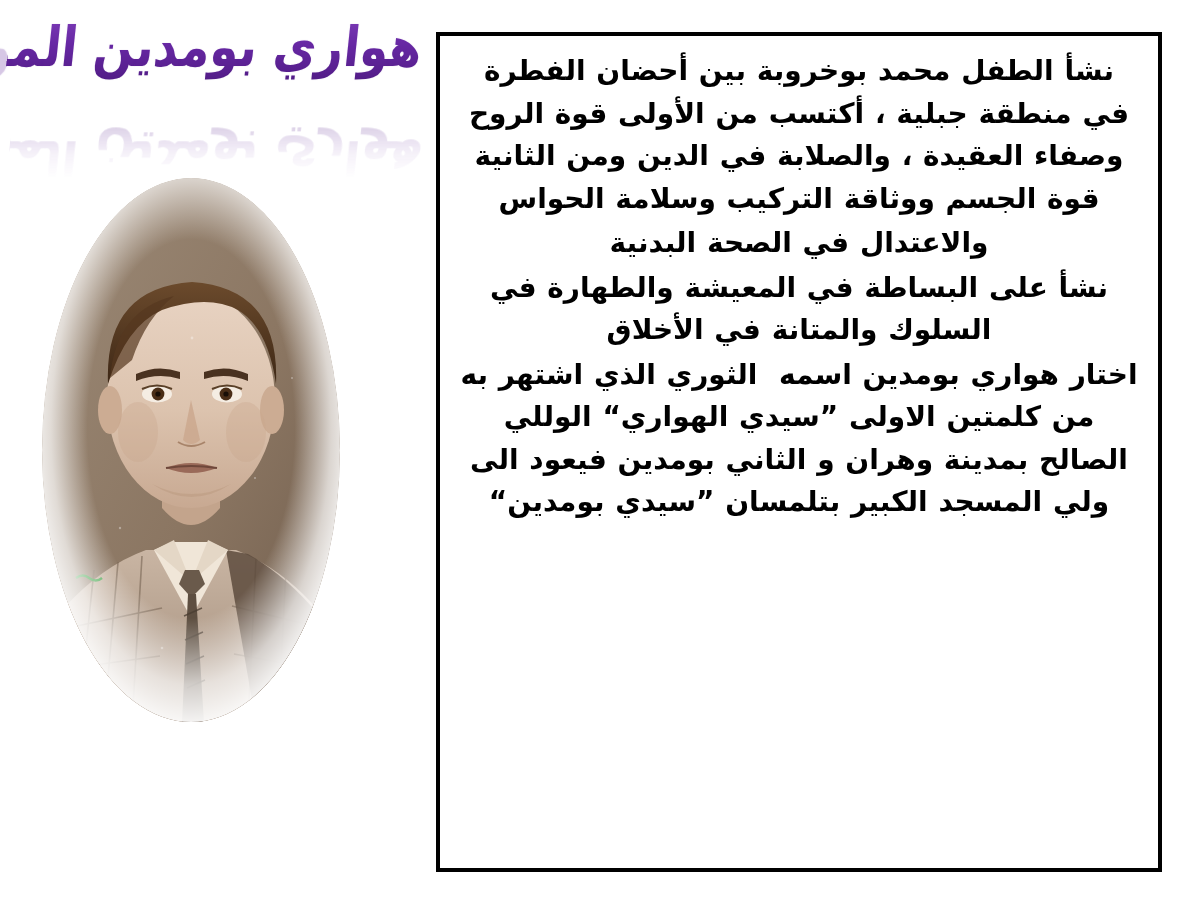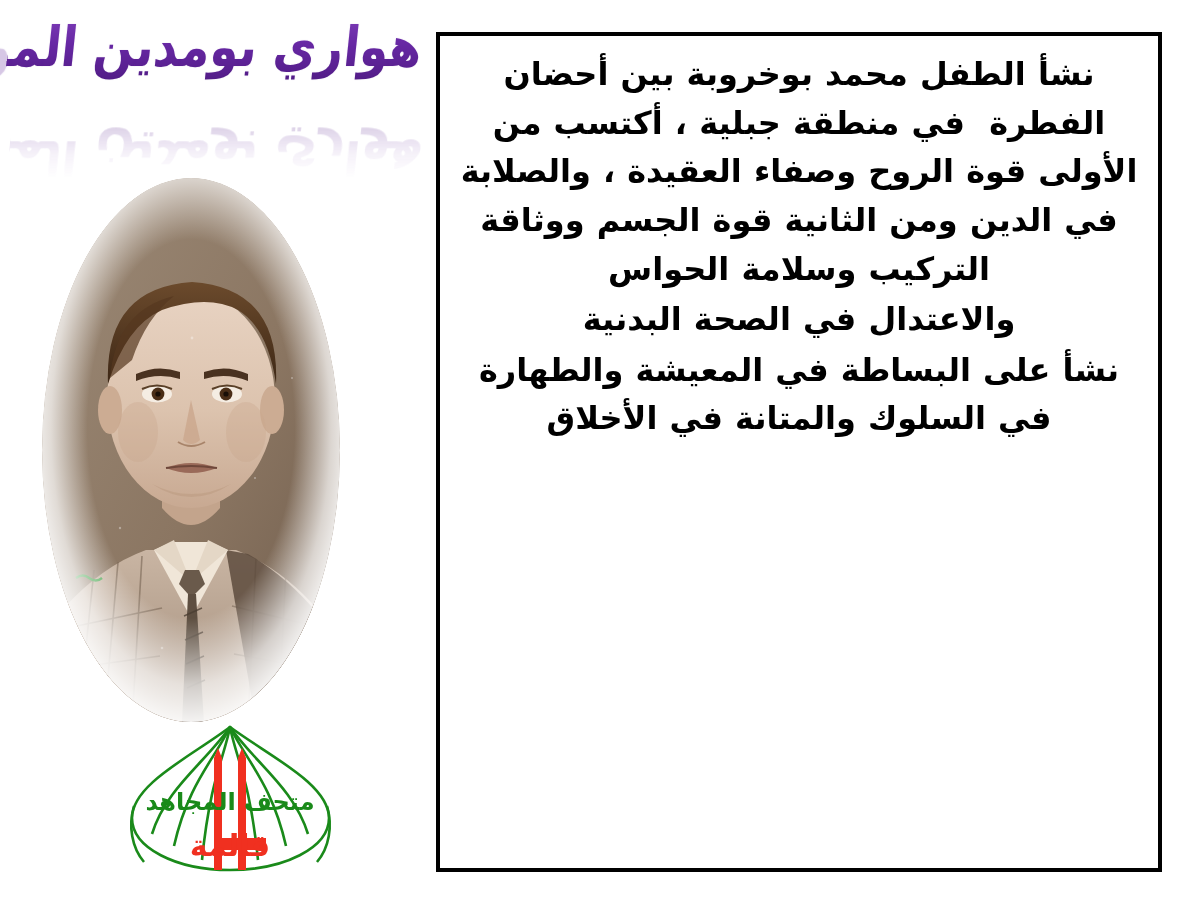--- a/index.html
+++ b/index.html
@@ -99,21 +99,21 @@
     border: 4px solid #000000;
     background: #ffffff;
     box-sizing: border-box;
     padding: 14px 16px 10px 16px;
     overflow: hidden;
   }
   .text-body {
     direction: rtl;
     text-align: center;
     font-family: "DejaVu Sans", "Liberation Sans", sans-serif;
-    font-size: 32px;
+    font-size: 28px;
     font-weight: bold;
     color: #000000;
     line-height: 1.52;
     letter-spacing: 0px;
     word-spacing: 1px;
   }
   .text-body p {
     margin: 0 0 2px 0;
     padding: 0;
     white-space: pre-wrap;
@@ -239,56 +239,25 @@
             <circle cx="120" cy="470" r="1.3"></circle>
           </g>
 
           <path d="M34 400 q7 -5 13 0 q7 5 13 0" stroke="#2E9E3A" stroke-width="2.4" fill="none" opacity="0.9"></path>
 
           <rect x="0" y="0" width="298" height="545" fill="url(#vig)"></rect>
         </g>
       </svg>
     </div>
 
-    <div class="emblem">
-      <svg viewBox="0 0 225 152">
-        <g fill="none" stroke="#1A8A1A" stroke-width="2.6">
-
-          <path d="M112 5
-                   C 74 34, 14 62, 14 96
-                   C 14 126, 58 148, 112 148
-                   C 166 148, 211 126, 211 96
-                   C 211 62, 151 34, 112 5 Z"></path>
-
-          <path d="M112 5 C 88 40, 48 66, 34 112"></path>
-          <path d="M112 5 C 96 38, 70 62, 56 124"></path>
-          <path d="M112 5 C 106 36, 92 58, 84 138"></path>
-          <path d="M112 5 C 136 40, 176 66, 190 112"></path>
-          <path d="M112 5 C 128 38, 154 62, 168 124"></path>
-          <path d="M112 5 C 118 36, 132 58, 140 138"></path>
-
-          <path d="M16 84 C 10 104, 14 126, 26 140"></path>
-          <path d="M209 84 C 215 104, 211 126, 199 140"></path>
-        </g>
-
-        <g fill="#F03020">
-          <path d="M96 36 L100 26 L104 36 L104 148 L96 148 Z"></path>
-          <path d="M120 36 L124 26 L128 36 L128 148 L120 148 Z"></path>
-          <rect x="96" y="116" width="52" height="12"></rect>
-        </g>
-
-        <text x="112" y="88" text-anchor="middle" font-family="'DejaVu Sans','Liberation Sans',sans-serif" font-size="24" font-weight="bold" fill="#1A8A1A" direction="rtl">متحف المجاهد</text>
-
-        <text x="112" y="134" text-anchor="middle" font-family="'DejaVu Sans','Liberation Sans',sans-serif" font-size="30" font-weight="bold" fill="#F03020" direction="rtl">قالمة</text>
-      </svg>
-    </div>
 
   </div>
 
   <div class="text-box">
     <div class="text-body">
       <p>نشأ الطفل محمد بوخروبة بين أحضان الفطرة  في منطقة جبلية ، أكتسب من الأولى قوة الروح وصفاء العقيدة ، والصلابة في الدين ومن الثانية قوة الجسم ووثاقة التركيب وسلامة الحواس</p>
       <p>والاعتدال في الصحة البدنية</p>
       <p>نشأ على البساطة في المعيشة والطهارة في السلوك والمتانة في الأخلاق</p>
+      <p>اختار هواري بومدين اسمه  الثوري الذي اشتهر به من كلمتين الاولى ”سيدي الهواري“ الوللي الصالح بمدينة وهران و الثاني بومدين فيعود الى ولي المسجد الكبير بتلمسان ”سيدي بومدين“</p>
     </div>
   </div>
 
 </div>
 
 </body></html>

